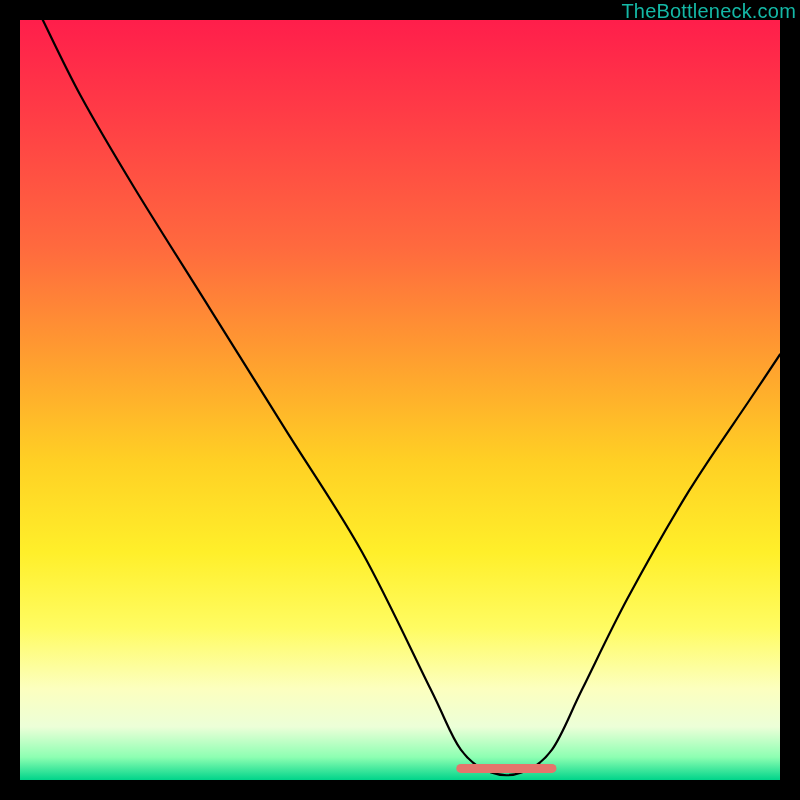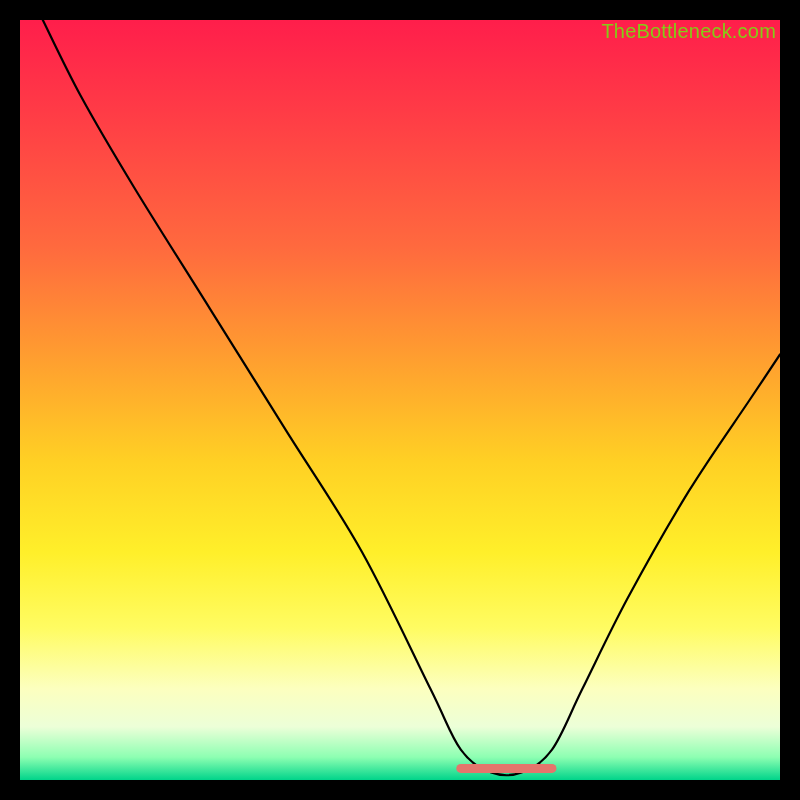--- a/index.html
+++ b/index.html
@@ -43,26 +43,25 @@
   .plot-svg {
     position: absolute;
     left: 0;
     top: 0;
     width: 100%;
     height: 100%;
   }
   .watermark {
     position: absolute;
     top: 0;
-    right: 24px;
-    color: #84cc16;
+    right: 4px;
+    color: #14b8a6;
     font-size: 20px;
     letter-spacing: 0.2px;
     z-index: 10;
-    margin-top: 20px;
   }
 </style>
 </head>
 <body>
 
 <div class="frame">
 
   <div class="watermark">TheBottleneck.com</div>
 
   <div class="plot-area">

